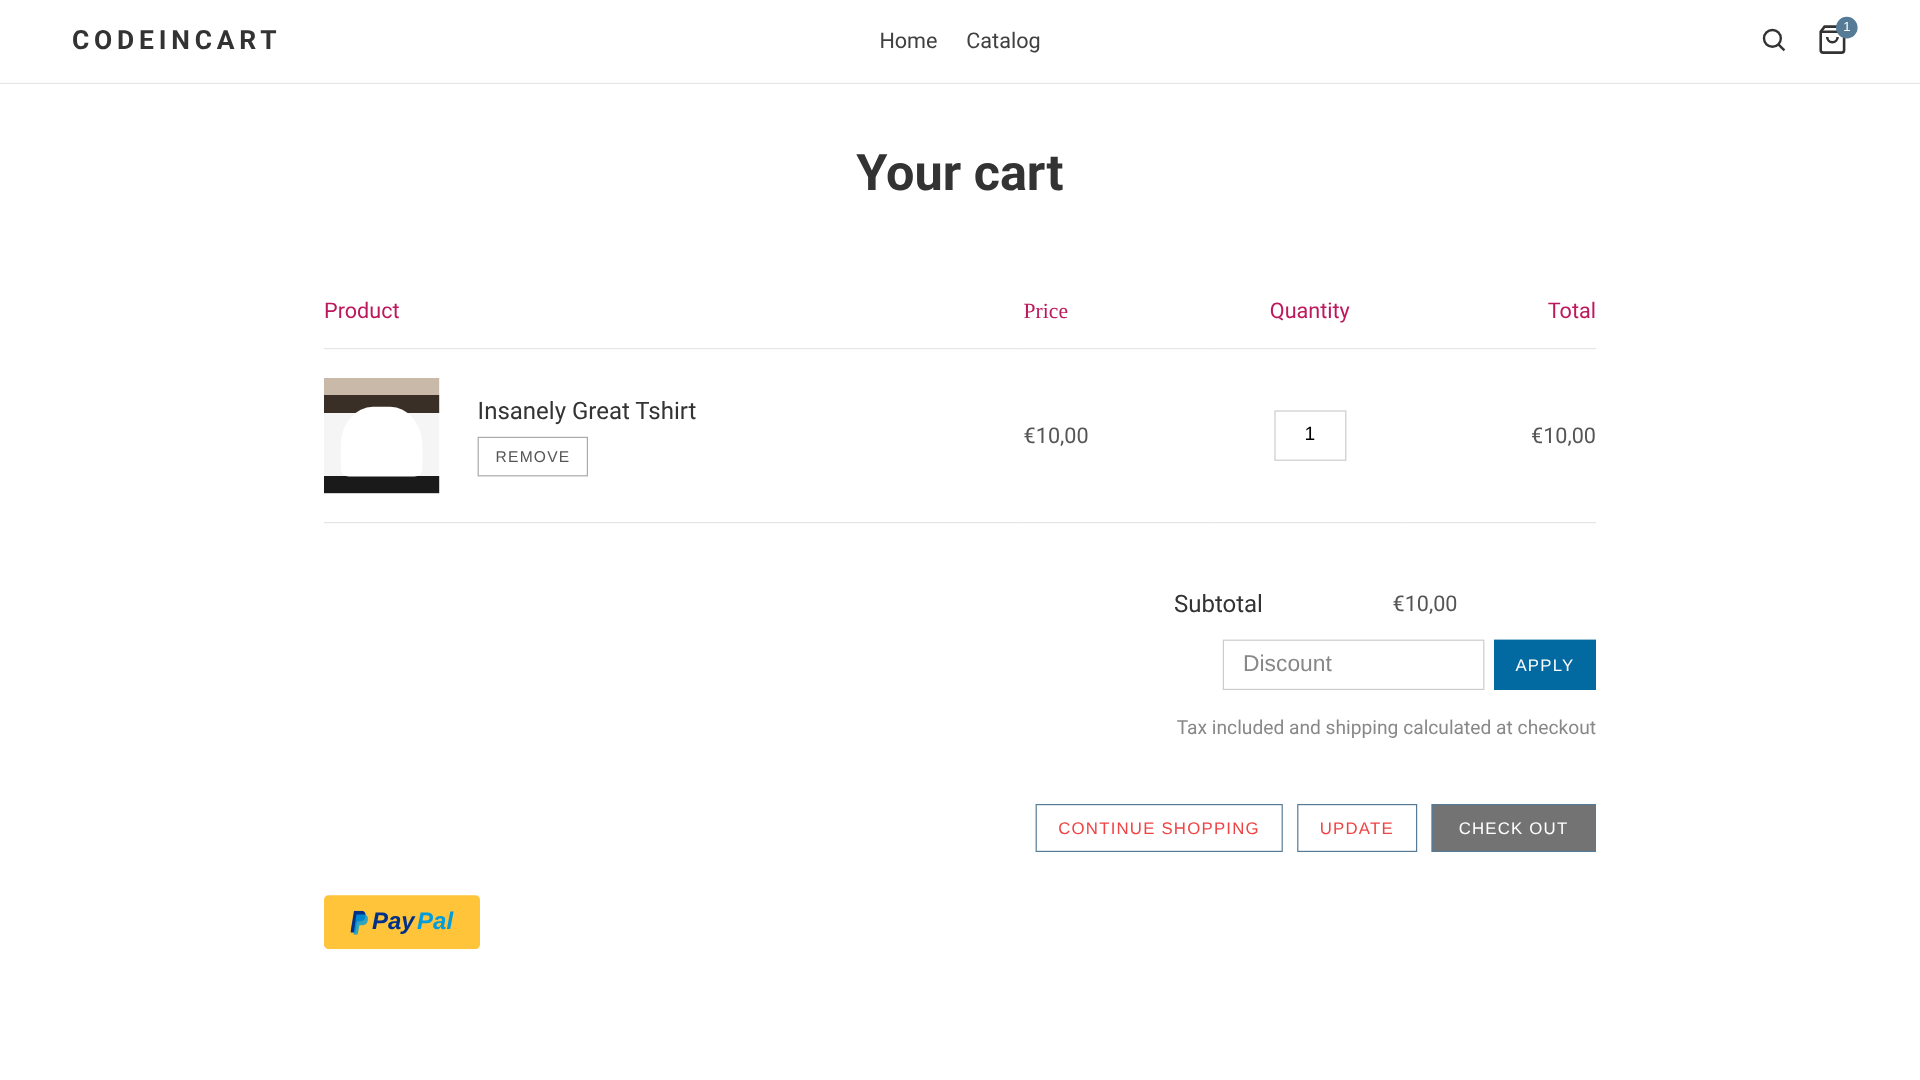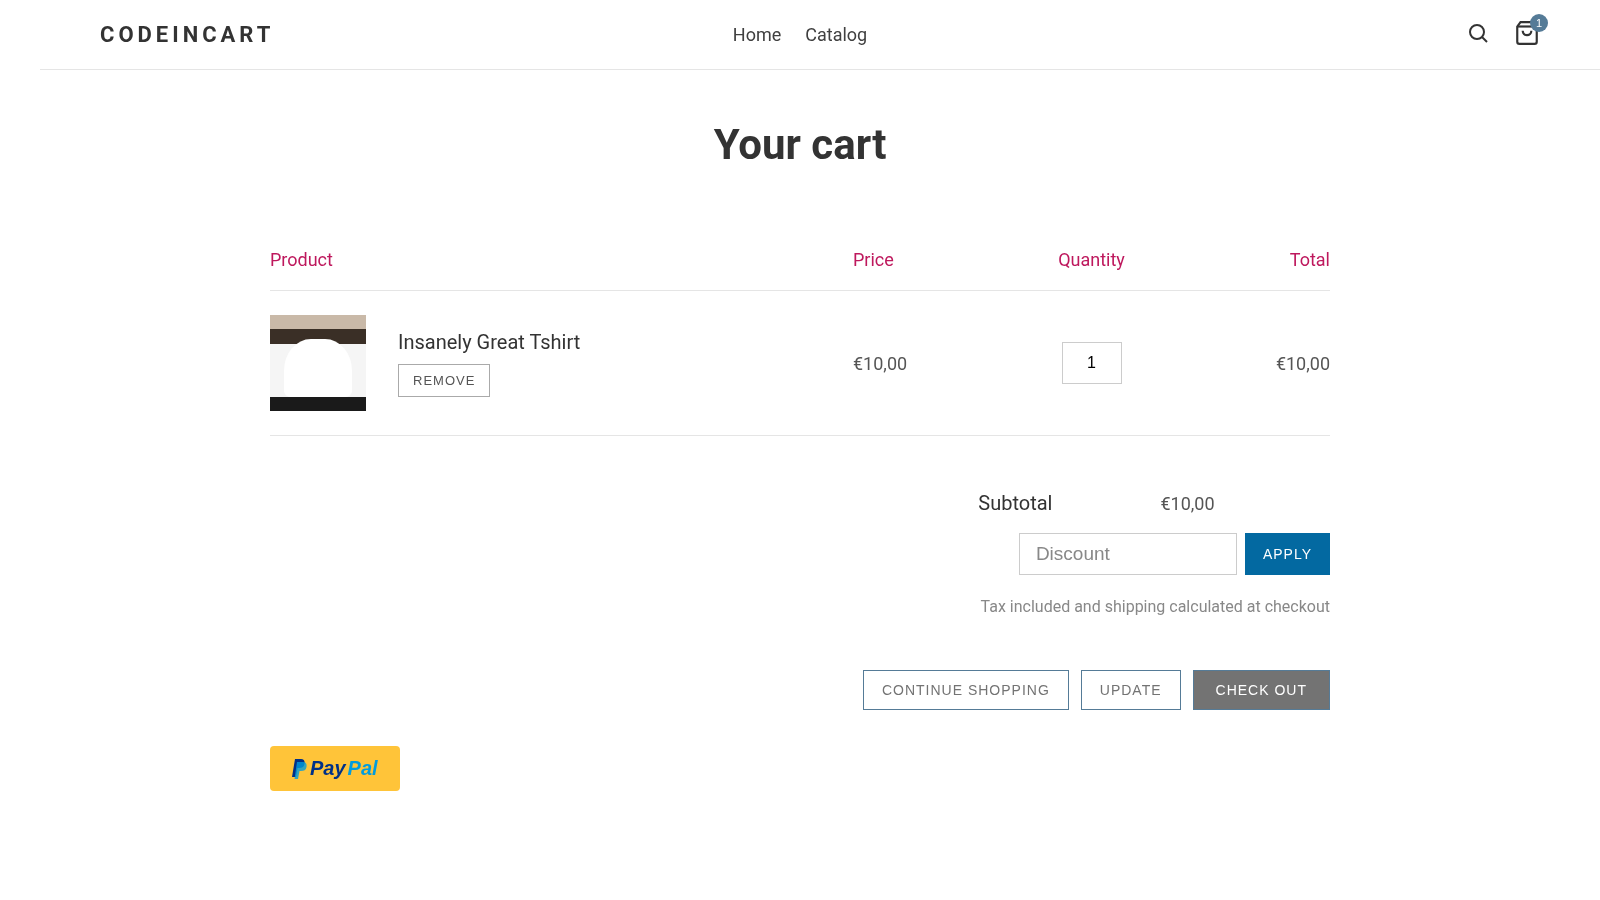--- a/index.html
+++ b/index.html
@@ -11,21 +11,20 @@
       font-family: -apple-system, BlinkMacSystemFont, "Segoe UI", Roboto, Helvetica, Arial, sans-serif;
       color: #222;
       background: #fff;
     }
     .header {
       display: flex;
       align-items: center;
       justify-content: space-between;
       padding: 20px 60px;
       border-bottom: 1px solid #e5e5e5;
-      margin-left: 40px;
     }
     .logo {
       font-size: 22px;
       font-weight: 700;
       letter-spacing: 4px;
       color: #333;
     }
     .nav {
       display: flex;
       gap: 24px;
@@ -81,21 +80,21 @@
       border-collapse: collapse;
     }
     .cart-table thead th {
       text-align: left;
       font-weight: 400;
       font-size: 18px;
       color: #be185d;
       padding-bottom: 20px;
       border-bottom: 1px solid #e5e5e5;
     }
-    .cart-table thead th:nth-child(2) { text-align: left; }
+    .cart-table thead th:nth-child(2) { text-align: left; font-family: Liberation Serif, serif; }
     .cart-table thead th:nth-child(3) { text-align: center; }
     .cart-table thead th:nth-child(4) { text-align: right; }
     .cart-table tbody td {
       padding: 24px 0;
       border-bottom: 1px solid #e5e5e5;
       vertical-align: middle;
     }
     .product-cell {
       display: flex;
       align-items: center;
@@ -212,21 +211,21 @@
     }
     .action-row {
       display: flex;
       gap: 12px;
       justify-content: flex-end;
       margin-top: 36px;
     }
     .btn-outline {
       background: #fff;
       border: 1px solid #557b97;
-      color: #737373;
+      color: #ef4444;
       padding: 11px 18px;
       font-size: 14px;
       letter-spacing: 1px;
       cursor: pointer;
     }
     .btn-primary {
       background: #737373;
       border: 1px solid #557b97;
       color: #fff;
       padding: 11px 22px;

